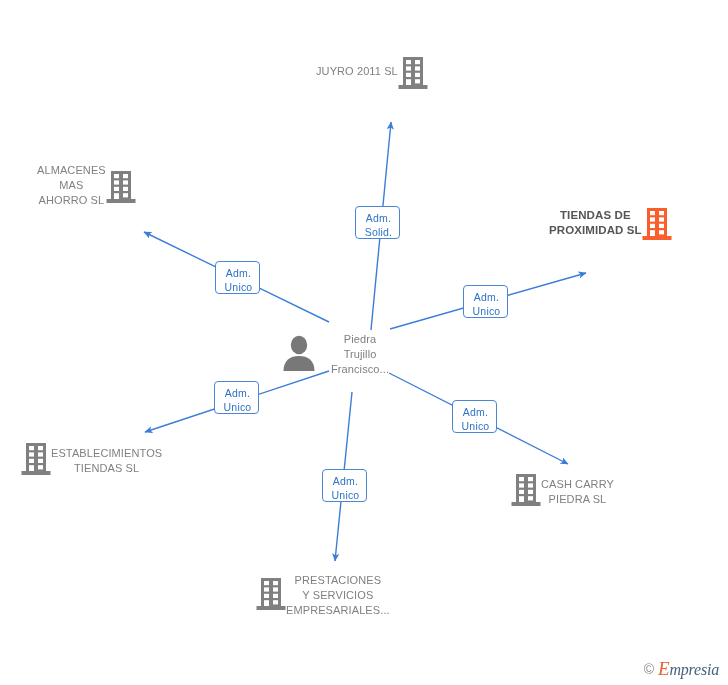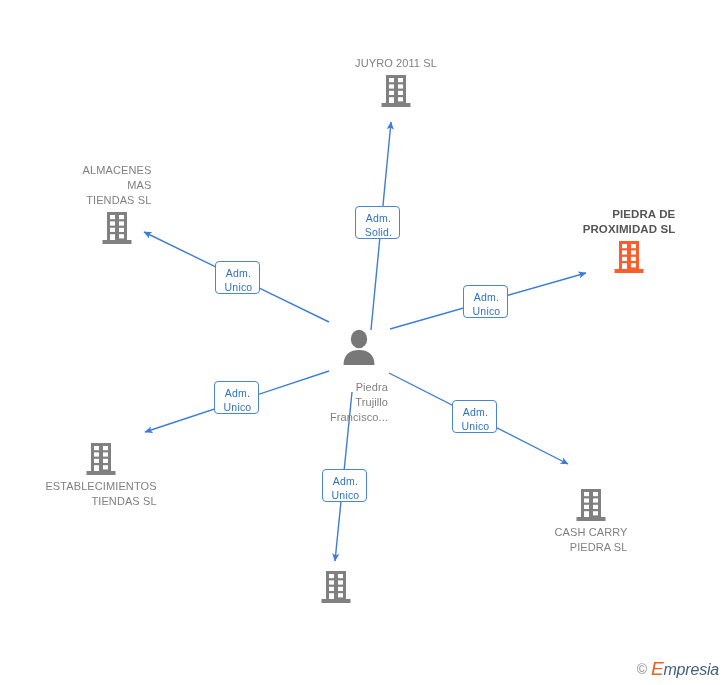--- a/index.html
+++ b/index.html
@@ -23,23 +23,23 @@
     top: 0;
     width: 728px;
     height: 685px;
   }
 
   
   .node {
     position: absolute;
     width: 160px;
     margin-left: -80px;
-    text-align: right;
+    text-align: center;
     display: flex;
-    flex-direction: column;
+    flex-direction: row;
     align-items: center;
   }
   .node-label {
     font-size: 11px;
     line-height: 15px;
     color: #808080;
     letter-spacing: 0.1px;
     white-space: pre-line;
   }
   .node.focus .node-label {
@@ -82,21 +82,21 @@
     align-items: center;
     gap: 4px;
     user-select: none;
   }
   #watermark .copy-mark {
     font-size: 14px;
     color: #8c8c8c;
     line-height: 1;
   }
   #watermark .brand {
-    font-family: Liberation Sans, sans-serif;
+    font-family: Liberation Serif, serif;
     font-style: italic;
     font-size: 16px;
     line-height: 1;
     color: #46607d;
     letter-spacing: -0.2px;
   }
   #watermark .brand .brand-initial {
     color: #e8622a;
     font-size: 19px;
   }
@@ -157,55 +157,55 @@
             <rect x="17" y="4" width="5" height="4.2" fill="#ffffff"></rect>
             <rect x="8" y="10.4" width="5" height="4.2" fill="#ffffff"></rect>
             <rect x="17" y="10.4" width="5" height="4.2" fill="#ffffff"></rect>
             <rect x="8" y="16.8" width="5" height="4.2" fill="#ffffff"></rect>
             <rect x="17" y="16.8" width="5" height="4.2" fill="#ffffff"></rect>
             <rect x="8" y="23.2" width="5" height="5.8" fill="#ffffff"></rect>
             <rect x="17" y="23.2" width="5" height="4.2" fill="#ffffff"></rect>
           </svg></div>
         <div class="node-label">ALMACENES
 MAS
-TIENDAS  SL</div>
+AHORRO  SL</div>
       </div>
       <div class="node label-top focus" style="left: 629px; top: 207px;">
         <div class="node-icon"><svg width="30" height="34" viewBox="0 0 30 34" xmlns="http://www.w3.org/2000/svg">
             <rect x="5" y="1" width="20" height="28" fill="#fb5e2d"></rect>
             <rect x="0.5" y="29" width="29" height="4" fill="#fb5e2d"></rect>
             <rect x="8" y="4" width="5" height="4.2" fill="#ffffff"></rect>
             <rect x="17" y="4" width="5" height="4.2" fill="#ffffff"></rect>
             <rect x="8" y="10.4" width="5" height="4.2" fill="#ffffff"></rect>
             <rect x="17" y="10.4" width="5" height="4.2" fill="#ffffff"></rect>
             <rect x="8" y="16.8" width="5" height="4.2" fill="#ffffff"></rect>
             <rect x="17" y="16.8" width="5" height="4.2" fill="#ffffff"></rect>
             <rect x="8" y="23.2" width="5" height="5.8" fill="#ffffff"></rect>
             <rect x="17" y="23.2" width="5" height="4.2" fill="#ffffff"></rect>
           </svg></div>
-        <div class="node-label">PIEDRA DE
+        <div class="node-label">TIENDAS DE
 PROXIMIDAD SL</div>
       </div>
       <div class="node label-bottom" style="left: 101px; top: 442px;">
         <div class="node-icon"><svg width="30" height="34" viewBox="0 0 30 34" xmlns="http://www.w3.org/2000/svg">
             <rect x="5" y="1" width="20" height="28" fill="#808080"></rect>
             <rect x="0.5" y="29" width="29" height="4" fill="#808080"></rect>
             <rect x="8" y="4" width="5" height="4.2" fill="#ffffff"></rect>
             <rect x="17" y="4" width="5" height="4.2" fill="#ffffff"></rect>
             <rect x="8" y="10.4" width="5" height="4.2" fill="#ffffff"></rect>
             <rect x="17" y="10.4" width="5" height="4.2" fill="#ffffff"></rect>
             <rect x="8" y="16.8" width="5" height="4.2" fill="#ffffff"></rect>
             <rect x="17" y="16.8" width="5" height="4.2" fill="#ffffff"></rect>
             <rect x="8" y="23.2" width="5" height="5.8" fill="#ffffff"></rect>
             <rect x="17" y="23.2" width="5" height="4.2" fill="#ffffff"></rect>
           </svg></div>
         <div class="node-label">ESTABLECIMIENTOS
 TIENDAS  SL</div>
       </div>
-      <div class="node label-bottom" style="left: 591px; top: 488px;">
+      <div class="node label-bottom" style="left: 591px; top: 473px;">
         <div class="node-icon"><svg width="30" height="34" viewBox="0 0 30 34" xmlns="http://www.w3.org/2000/svg">
             <rect x="5" y="1" width="20" height="28" fill="#808080"></rect>
             <rect x="0.5" y="29" width="29" height="4" fill="#808080"></rect>
             <rect x="8" y="4" width="5" height="4.2" fill="#ffffff"></rect>
             <rect x="17" y="4" width="5" height="4.2" fill="#ffffff"></rect>
             <rect x="8" y="10.4" width="5" height="4.2" fill="#ffffff"></rect>
             <rect x="17" y="10.4" width="5" height="4.2" fill="#ffffff"></rect>
             <rect x="8" y="16.8" width="5" height="4.2" fill="#ffffff"></rect>
             <rect x="17" y="16.8" width="5" height="4.2" fill="#ffffff"></rect>
             <rect x="8" y="23.2" width="5" height="5.8" fill="#ffffff"></rect>
@@ -220,20 +220,23 @@
             <rect x="0.5" y="29" width="29" height="4" fill="#808080"></rect>
             <rect x="8" y="4" width="5" height="4.2" fill="#ffffff"></rect>
             <rect x="17" y="4" width="5" height="4.2" fill="#ffffff"></rect>
             <rect x="8" y="10.4" width="5" height="4.2" fill="#ffffff"></rect>
             <rect x="17" y="10.4" width="5" height="4.2" fill="#ffffff"></rect>
             <rect x="8" y="16.8" width="5" height="4.2" fill="#ffffff"></rect>
             <rect x="17" y="16.8" width="5" height="4.2" fill="#ffffff"></rect>
             <rect x="8" y="23.2" width="5" height="5.8" fill="#ffffff"></rect>
             <rect x="17" y="23.2" width="5" height="4.2" fill="#ffffff"></rect>
           </svg></div>
+        <div class="node-label">PRESTACIONES
+Y SERVICIOS
+EMPRESARIALES...</div>
       </div>
     </div>
 
   <div id="edge-label-layer">
       <div class="edge-label" style="left: 355px; top: 206px; width: 45px; height: 33px;">Adm.
 Solid.</div>
       <div class="edge-label" style="left: 215px; top: 261px; width: 45px; height: 33px;">Adm.
 Unico</div>
       <div class="edge-label" style="left: 463px; top: 285px; width: 45px; height: 33px;">Adm.
 Unico</div>

